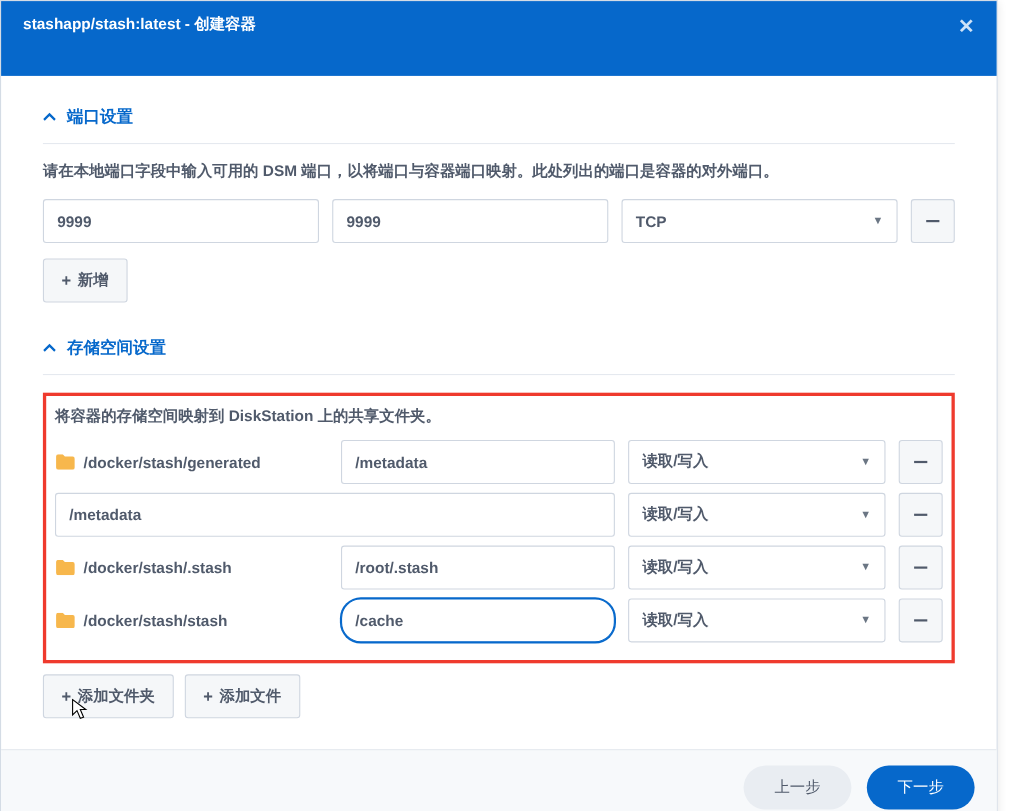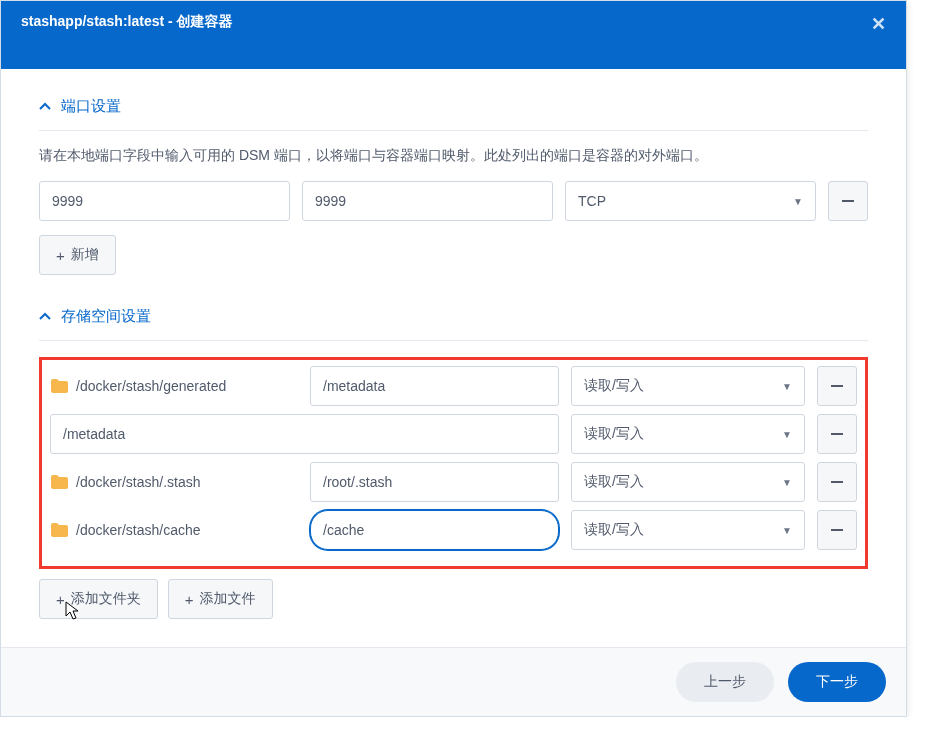--- a/index.html
+++ b/index.html
@@ -2,21 +2,21 @@
 <html><head>
   <meta charset="utf-8">
   <style>
     * { box-sizing: border-box; margin: 0; padding: 0; }
     body { font-family: -apple-system, "Helvetica Neue", Arial, "Microsoft YaHei", sans-serif; font-size: 14px; color: #505a6b; background: #fff; }
     .modal { width: 907px; border: 1px solid #d4dce5; box-shadow: 0 2px 8px rgba(0,0,0,0.1); background: #fff; position: relative; }
     .header { background: #0668cb; color: #fff; padding: 12px 20px; }
     .header-top { display: flex; justify-content: space-between; align-items: flex-start; font-size: 14px; font-weight: 600; margin-bottom: 22px; }
     .close-x { font-size: 18px; cursor: pointer; color: #cfe3f8; }
     .header-title { font-size: 18px; font-weight: 700; padding-left: 14px; padding-bottom: 14px; }
-    .content { padding: 22px 38px 10px 38px; }
+    .content { padding: 22px 38px 10px 38px; font-weight: bold; }
     .section-head { display: flex; align-items: center; gap: 10px; color: #0668cb; font-size: 15px; cursor: pointer; padding: 6px 0; }
     .chevron { width: 12px; height: 12px; flex-shrink: 0; }
     .chevron svg { display: block; }
     .divider { border-bottom: 1px solid #e5e9ef; margin: 8px 0 16px 0; }
     .desc { color: #505a6b; margin-bottom: 16px; font-size: 14px; }
     .port-row { display: flex; gap: 12px; margin-bottom: 14px; }
     .in-box { height: 40px; border: 1px solid #cfd6e0; border-radius: 3px; background: #fff; padding: 12px 12px; display: flex; align-items: center; color: #505a6b; font-size: 14px; flex: 1; }
     .in-box.active { border-color: #0668cb; box-shadow: 0 0 0 1px #0668cb; border-radius: 18px; }
     .select-box { position: relative; }
     .caret { position: absolute; right: 12px; top: 50%; transform: translateY(-50%); font-size: 10px; color: #6b7684; pointer-events: none; }
@@ -88,20 +88,21 @@
       <span class="chevron">
         <svg viewBox="0 0 12 12" width="12" height="12">
             <path d="M1 8 L6 3 L11 8" stroke="#0668cb" stroke-width="2" fill="none"></path>
           </svg>
       </span>
       <span>存储空间设置</span>
     </div>
     <div class="divider"></div>
 
     <div class="storage-block">
+      <div class="desc">将容器的存储空间映射到 DiskStation 上的共享文件夹。</div>
       <div id="vol-rows">
           <div class="vol-row">
             <div class="host-cell">
               <span class="folder-ic">
                 <svg viewBox="0 0 18 14" width="18" height="14">
                   <path d="M1 2 Q1 0 3 0 L7 0 L9 2 L16 2 Q18 2 18 4 L18 12 Q18 14 16 14 L3 14 Q1 14 1 12 Z" fill="#f7b74c"></path>
                 </svg>
               </span>
               <span>/docker/stash/generated</span>
             </div>
@@ -142,21 +143,21 @@
               <div class="minus"></div>
             </div>
           </div>
           <div class="vol-row">
             <div class="host-cell">
               <span class="folder-ic">
                 <svg viewBox="0 0 18 14" width="18" height="14">
                   <path d="M1 2 Q1 0 3 0 L7 0 L9 2 L16 2 Q18 2 18 4 L18 12 Q18 14 16 14 L3 14 Q1 14 1 12 Z" fill="#f7b74c"></path>
                 </svg>
               </span>
-              <span>/docker/stash/cache</span>
+              <span>/docker/stash/stash</span>
             </div>
             <div class="in-box mount-cell active">/cache</div>
             <div class="in-box mode-cell select-box">
               <span>读取/写入</span>
               <span class="caret">▼</span>
             </div>
             <div class="sq-btn">
               <div class="minus"></div>
             </div>
           </div>

